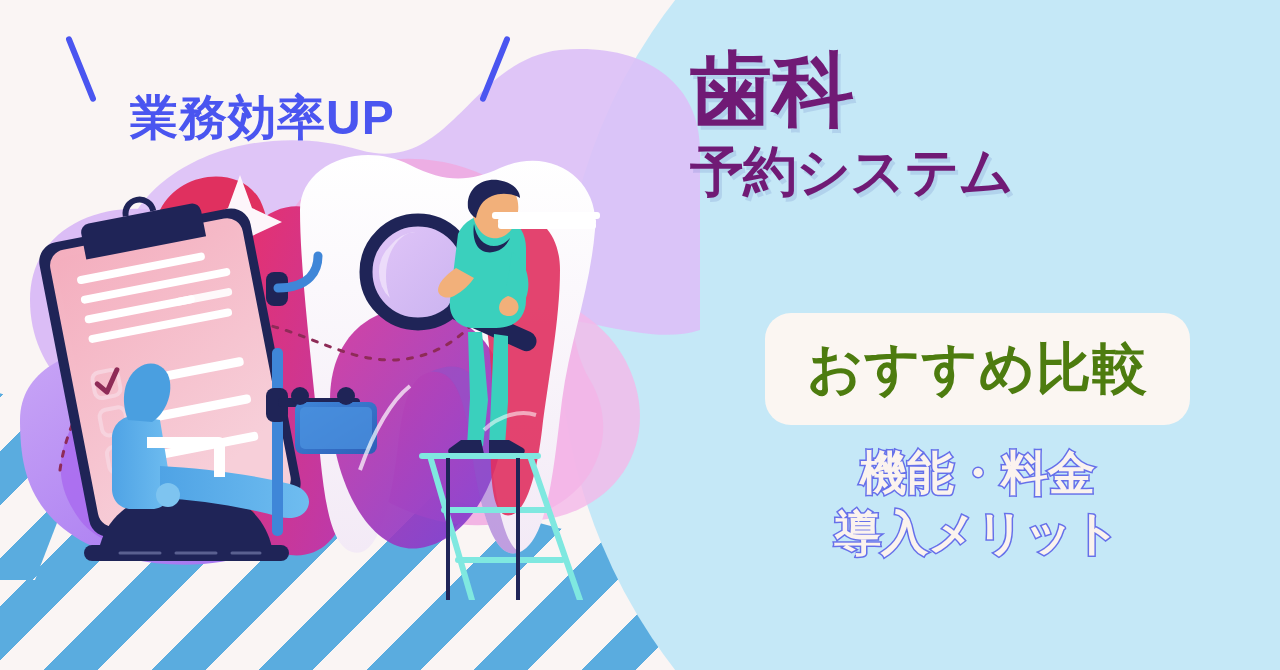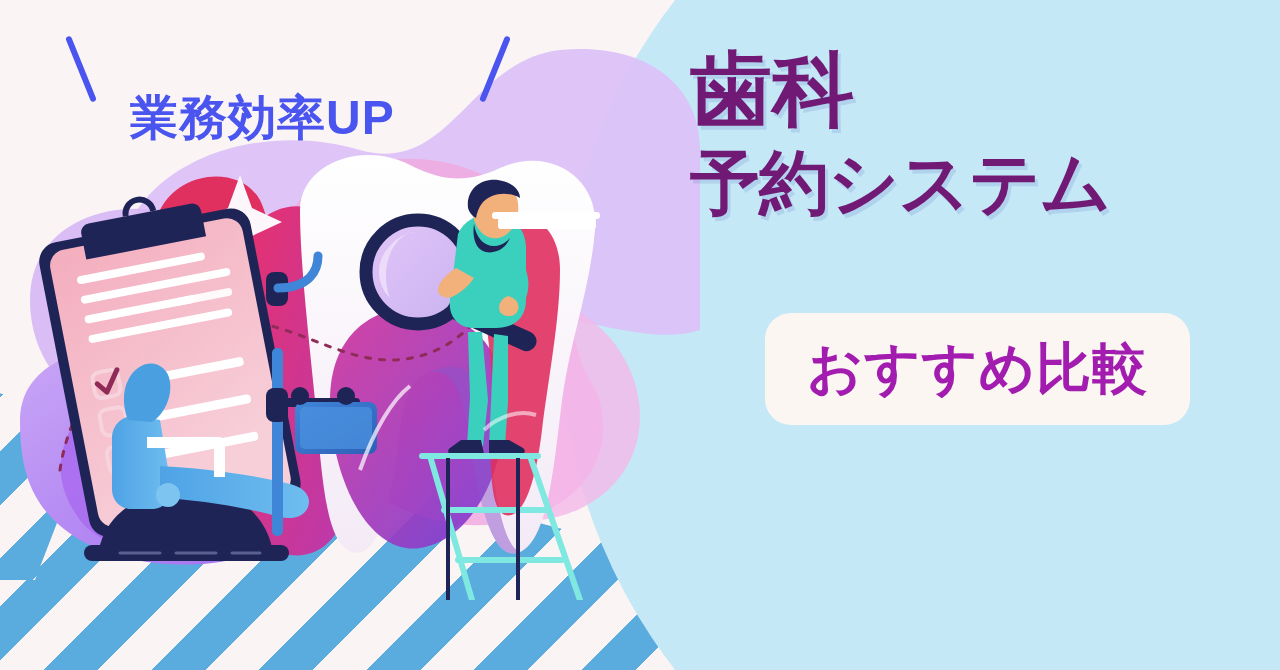--- a/index.html
+++ b/index.html
@@ -50,29 +50,29 @@
     font-size:48px;font-weight:900;color:#4a55f0;letter-spacing:1px;
     white-space:nowrap;
     margin-top:48px;
   }
   .headline{
     position:absolute;left:690px;top:48px;
     font-size:82px;line-height:1.02;font-weight:900;color:#701a75;
     text-shadow:3px 4px 0 rgba(90,110,190,.18);
     white-space:nowrap;
   }
-  .headline .l2{font-size:70px;display:block;margin-top:16px;letter-spacing:-1px;}
+  .headline .l2{font-size:54px;display:block;margin-top:16px;letter-spacing:-1px;font-family:Liberation Mono, monospace;}
 
   .badge{
     position:absolute;left:765px;top:313px;width:425px;height:112px;
     background:#fbf6f2;border-radius:26px;
     display:flex;align-items:center;justify-content:center;
   }
   .badge-text{
-    font-size:55px;font-weight:900;color:#a21caf;letter-spacing:1px;white-space:nowrap;
+    font-size:55px;font-weight:900;color:#4d7c0f;letter-spacing:1px;white-space:nowrap;
   }
 
   .sub{
     position:absolute;left:690px;top:443px;width:575px;text-align:center;
     font-size:47px;line-height:1.28;font-weight:900;
     color:#fbf3ee;
     -webkit-text-stroke:3px #6670ea;
     paint-order:stroke fill;
     white-space:nowrap;
   }
@@ -269,14 +269,18 @@
 
   <div class="headline">
     <span class="l1">歯科</span>
     <span class="l2">予約システム</span>
   </div>
 
   <div class="badge">
     <span class="badge-text">おすすめ比較</span>
   </div>
 
+  <div class="sub">
+    <span class="ln">機能・料金</span>
+    <span class="ln">導入メリット</span>
+  </div>
 
 </div>
 
 </body></html>

